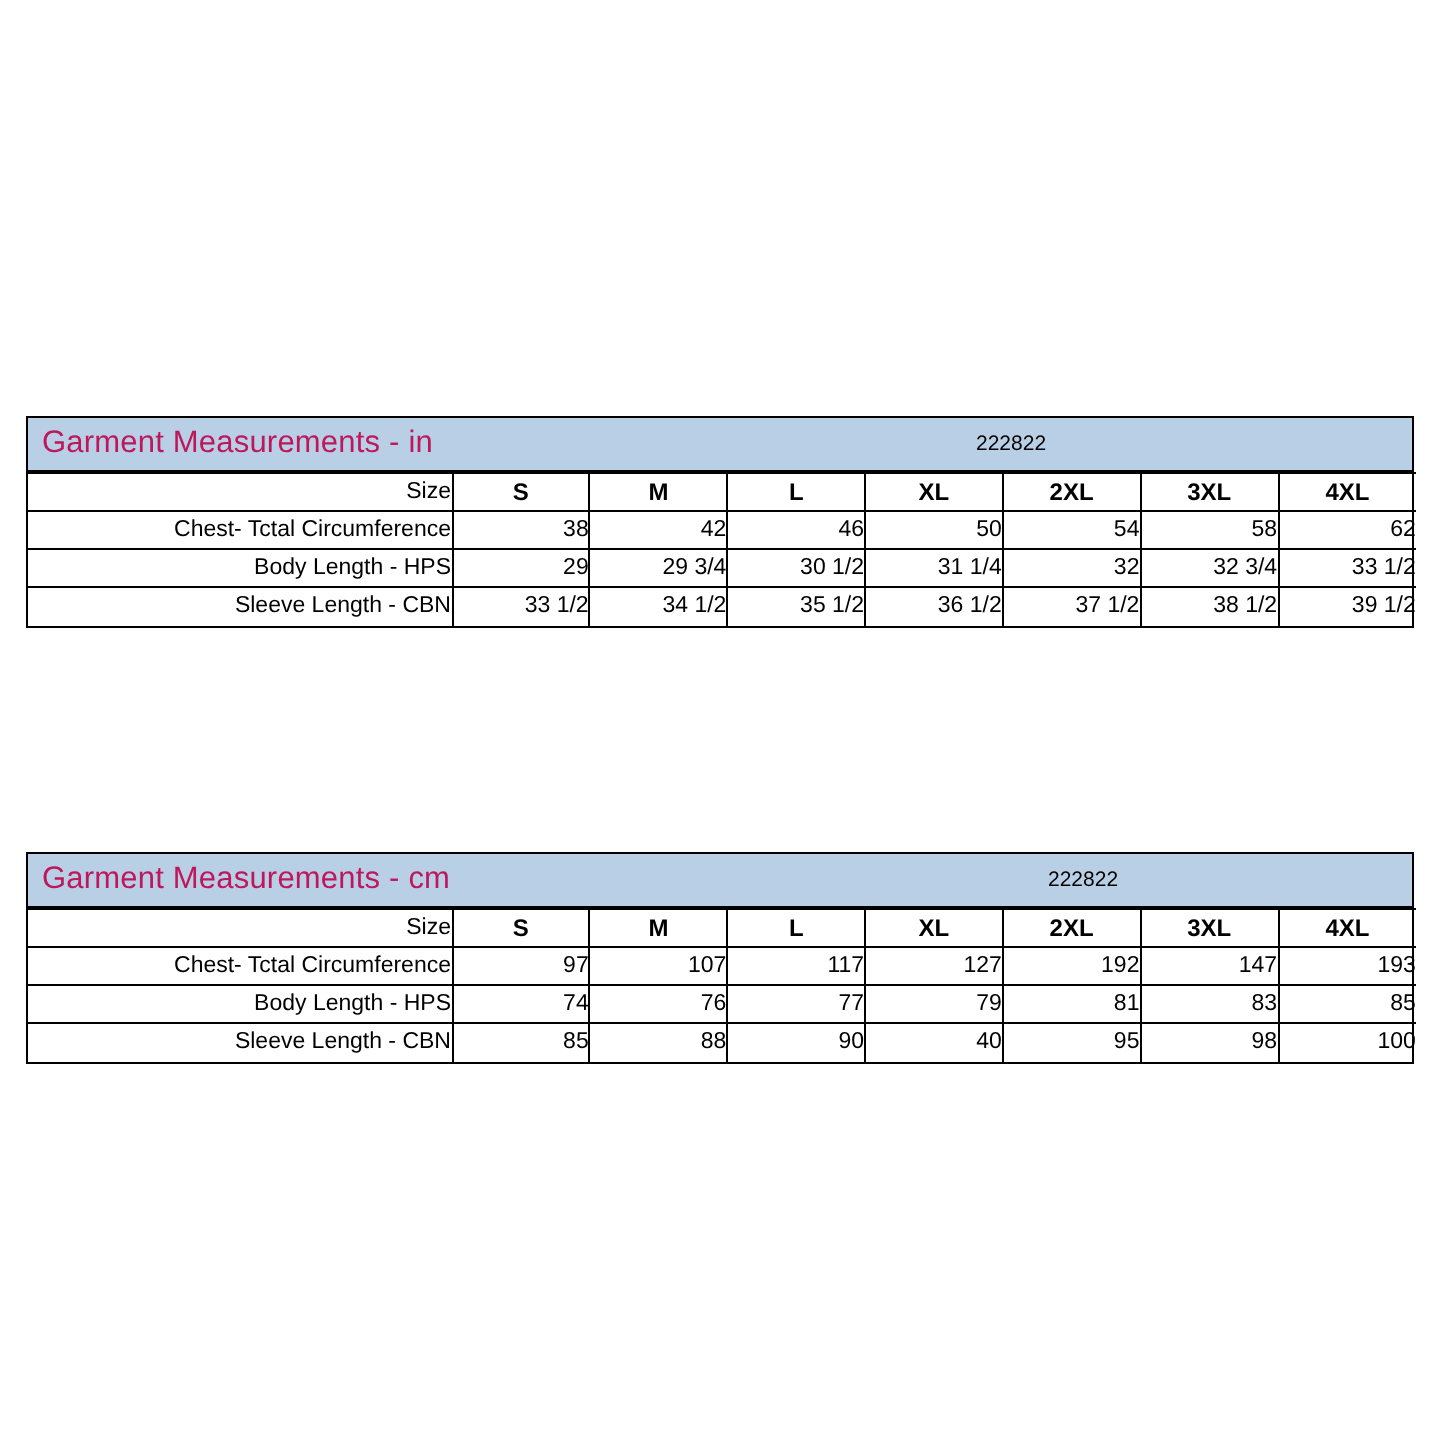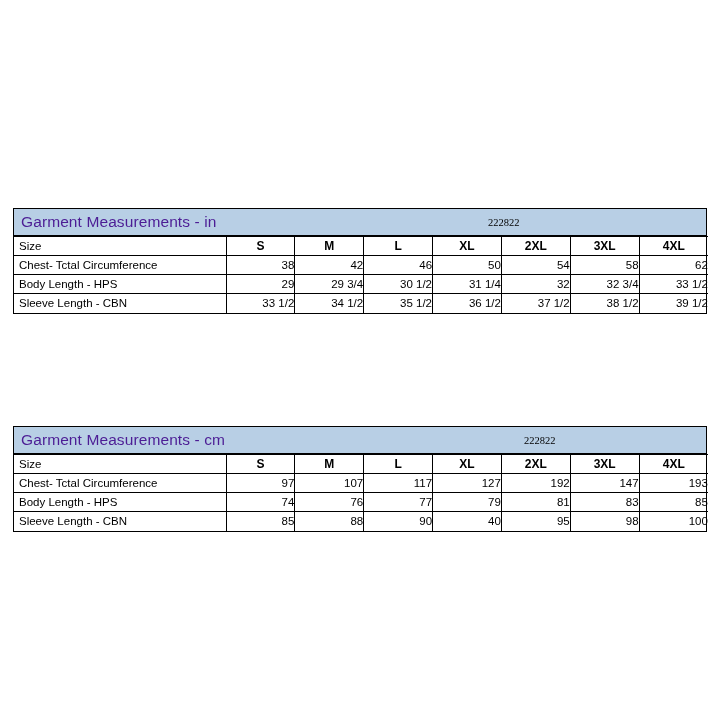--- a/index.html
+++ b/index.html
@@ -41,52 +41,51 @@
     height: 26px;
     display: flex;
     align-items: center;
     position: relative;
     border-bottom: 1px solid #000000;
   }
   .title-text {
     font-size: 15.5px;
     padding-left: 7px;
     letter-spacing: 0.1px;
-    color: #4c1d95;
+    color: #be185d;
     white-space: nowrap;
   }
   .title-code {
     position: absolute;
     left: 474px;
     top: 50%;
     transform: translateY(-50%);
     font-size: 10.5px;
     color: #000000;
-    font-family: Liberation Serif, serif;
   }
   .title-code.metric {
     left: 510px;
   }
   table.sizes {
     border-collapse: collapse;
     width: 100%;
     table-layout: fixed;
   }
   table.sizes th,
   table.sizes td {
     border: 1px solid #000000;
     height: 19px;
     font-size: 11.5px;
     font-weight: normal;
     padding: 0;
     box-sizing: border-box;
   }
   table.sizes th.row-head,
   table.sizes td.row-head {
-    text-align: left;
+    text-align: right;
     padding-left: 5px;
     border-left: none;
   }
   table.sizes th.size-head {
     font-weight: bold;
     font-size: 12px;
     text-align: center;
   }
   table.sizes td.val {
     text-align: right;

